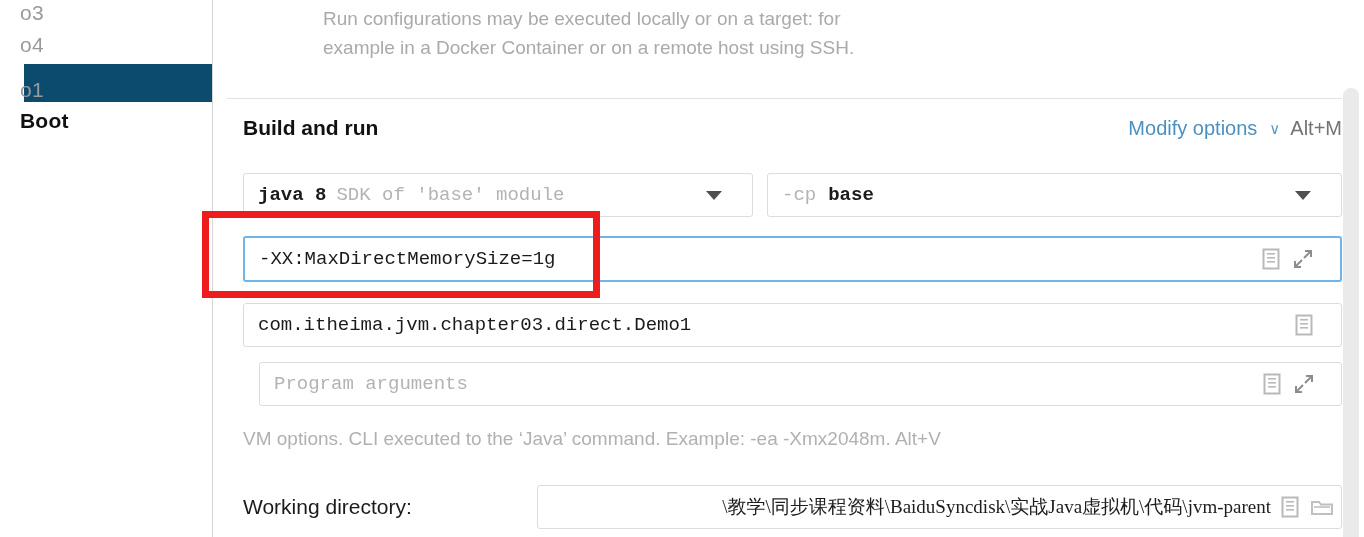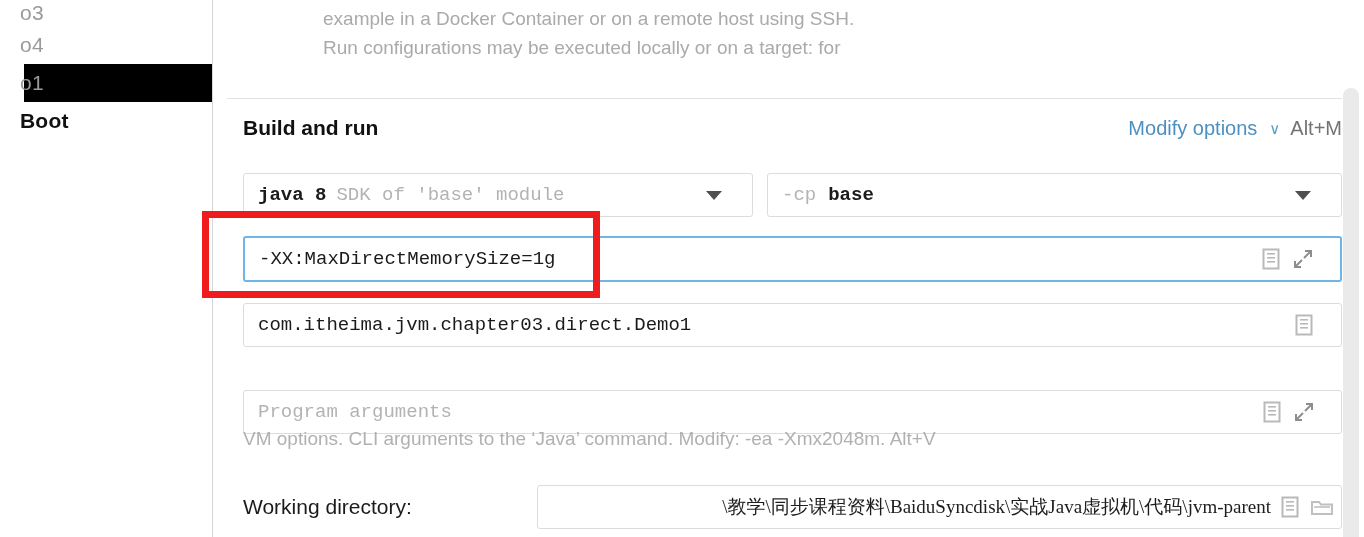--- a/index.html
+++ b/index.html
@@ -37,21 +37,22 @@
     align-items: center;
     padding-left: 0;
     font-size: 21px;
     color: #9a9a9a;
     letter-spacing: .2px;
     white-space: nowrap;
     margin-left: 24px;
   }
   .side-row.r1 { height: 26px; }
   .side-row.selected {
-    background: #000000;
+    background: #0c4a6e;
+    align-items: flex-end;
   }
   .side-row.bold {
     color: #111111;
     font-weight: bold;
   }
   .side-row span { margin-left: -4px; }
 
   
   .content {
     flex: 1;
@@ -117,21 +118,21 @@
     position: absolute;
     left: 30px;
     right: 22px;
     display: flex;
     align-items: center;
     gap: 14px;
   }
   #row-sdk { top: 173px; }
   #row-vm  { top: 236px; border-radius: 7px; }
   #row-main{ top: 303px; }
-  #row-args{ top: 390px; }
+  #row-args{ top: 362px; margin-left: 16px; }
   #row-wd  { top: 485px; }
 
   .field {
     box-sizing: border-box;
     height: 44px;
     background: #ffffff;
     border: 1px solid #dcdcdc;
     border-radius: 3px;
     display: flex;
     align-items: center;
@@ -251,22 +252,22 @@
       <span>o1</span>
     </div>
     <div class="side-row bold">
       <span>Boot</span>
     </div>
   </div>
 
   <div class="content">
 
     <div class="desc">
+      <div>Run configurations may be executed locally or on a target: for</div>
       <div>example in a Docker Container or on a remote host using SSH.</div>
-      <div>Run configurations may be executed locally or on a target: for</div>
     </div>
 
     <div class="hr"></div>
 
     <div class="section-head">
       <div class="section-title">Build and run</div>
       <div class="head-right">
         <span class="link">Modify options</span>
         <span class="chev">∨</span>
         <span class="shortcut">Alt+M</span>
@@ -339,21 +340,21 @@
           <svg width="22" height="22" viewBox="0 0 22 22" aria-hidden="true">
             <path d="M13 3 L19 3 L19 9" fill="none" stroke="#8d8d8d" stroke-width="2"></path>
             <path d="M19 3 L12 10" fill="none" stroke="#8d8d8d" stroke-width="2"></path>
             <path d="M9 19 L3 19 L3 13" fill="none" stroke="#8d8d8d" stroke-width="2"></path>
             <path d="M3 19 L10 12" fill="none" stroke="#8d8d8d" stroke-width="2"></path>
           </svg>
         </span>
       </div>
     </div>
 
-    <div class="hint">VM options. CLI arguments to the ‘Java’ command. Modify: -ea -Xmx2048m. Alt+V</div>
+    <div class="hint">VM options. CLI executed to the ‘Java’ command. Example: -ea -Xmx2048m. Alt+V</div>
 
     <div class="row" id="row-wd">
       <div class="wd-label">Working directory:</div>
       <div class="field wd-field">
         <span class="path">\教学\同步课程资料\BaiduSyncdisk\实战Java虚拟机\代码\jvm-parent</span>
         <span class="icon-btn">
           <svg width="20" height="22" viewBox="0 0 20 22" aria-hidden="true">
             <rect x="2.5" y="1.5" width="15" height="19" fill="none" stroke="#b9b9b9" stroke-width="2"></rect>
             <rect x="6" y="5" width="8" height="1.6" fill="#b9b9b9"></rect>
             <rect x="6" y="9" width="8" height="1.6" fill="#b9b9b9"></rect>

